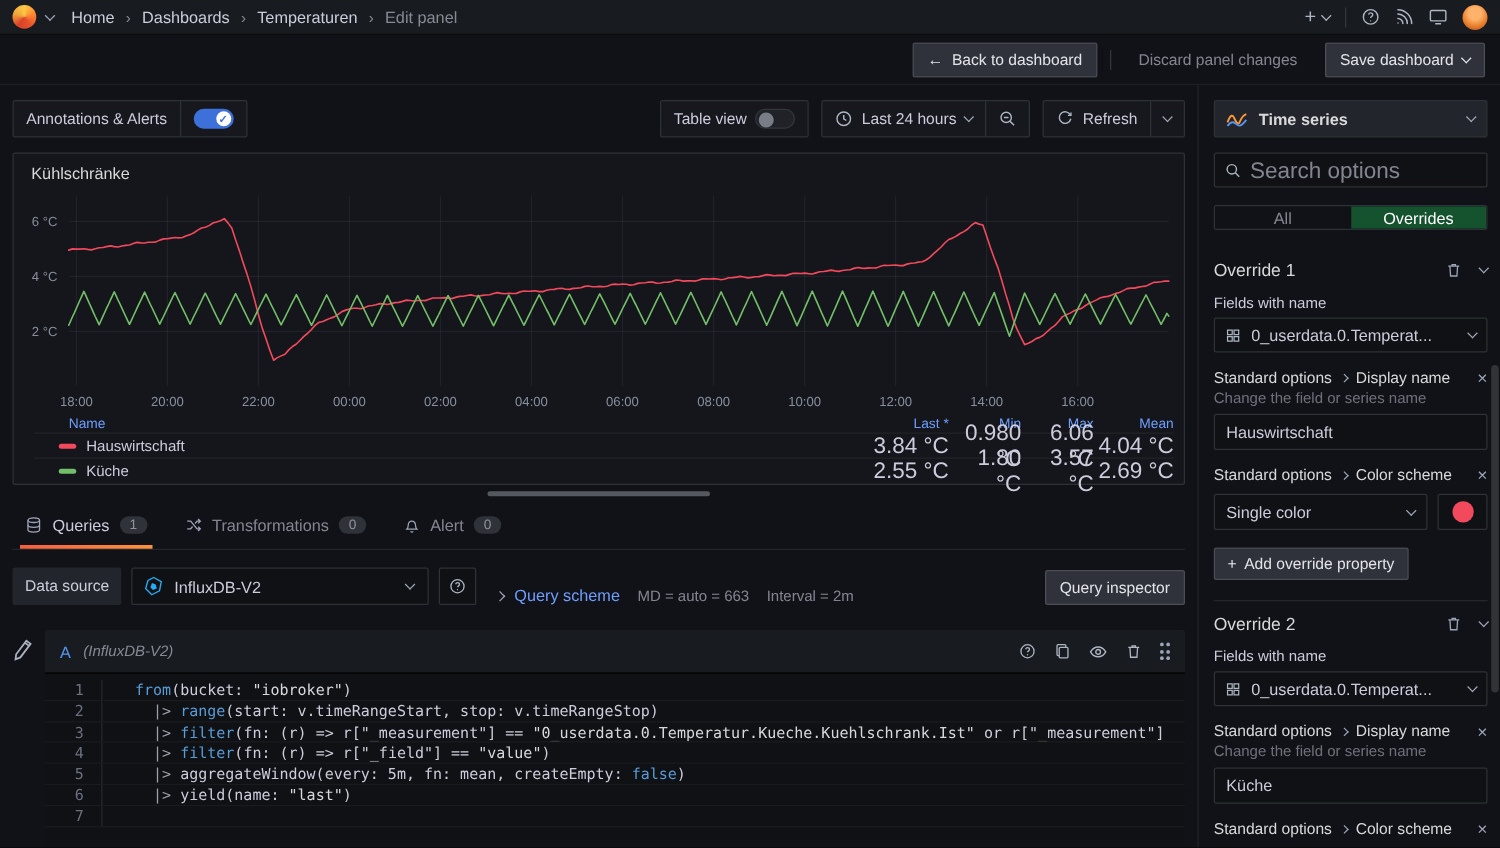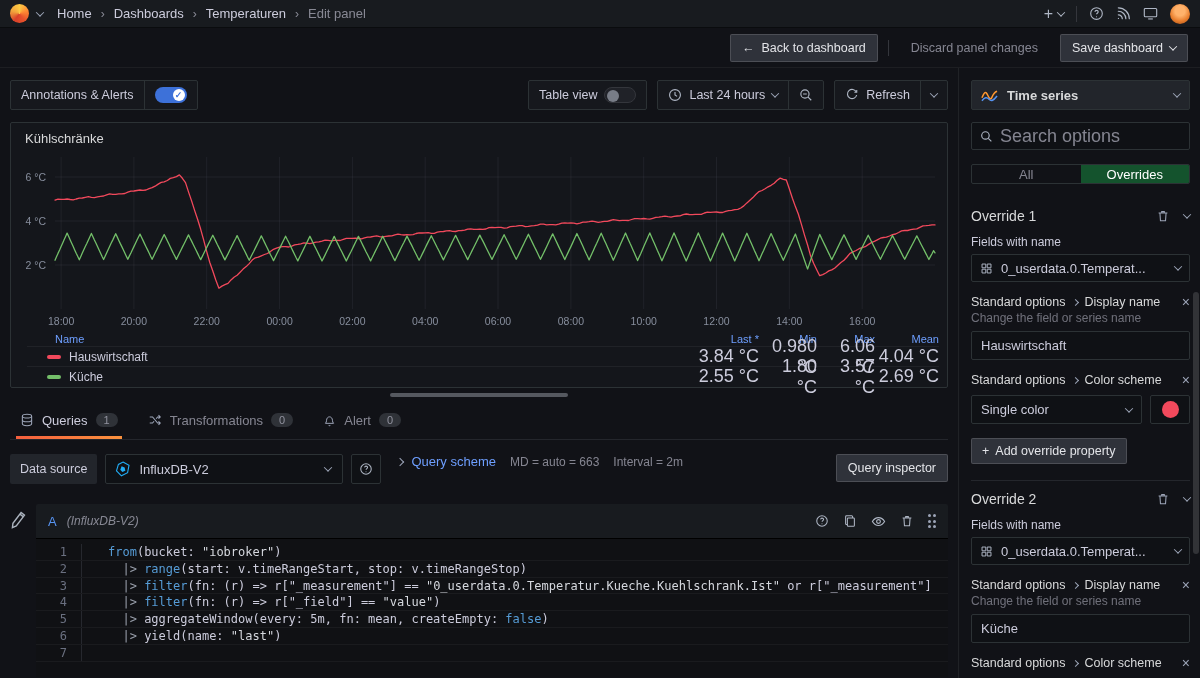--- a/index.html
+++ b/index.html
@@ -74,21 +74,21 @@
   .rhandle-row{height:14px;display:flex;align-items:center;justify-content:center}
   .rhandle{width:178px;height:4px;border-radius:2px;background:#55585f}
   .tabs{display:flex;align-items:flex-end;height:38px;border-bottom:1px solid var(--border2);gap:22px;padding:0 6px}
   .tab{position:relative;display:flex;align-items:center;gap:8px;height:38px;padding:0 4px;font-size:13px;color:var(--text);cursor:pointer}
   .tab .ticon{color:var(--muted2);display:inline-flex}
   .tab .badge{background:#2f3238;border-radius:9px;padding:1px 8px;font-size:11px;color:var(--muted)}
   .tab.active::after{content:"";position:absolute;left:0;right:0;bottom:0;height:3px;background:linear-gradient(90deg,#f55f3e,#fb923e)}
   .tab.dim{color:var(--muted)}
 
   
-  .ds-row{margin-top:14px;display:flex;align-items:flex-start;gap:8px}
+  .ds-row{margin-top:14px;display:flex;align-items:flex-end;gap:8px}
   .ds-label{height:30px;display:flex;align-items:center;padding:0 10px;background:var(--bg3);border-radius:2px;font-size:12.5px}
   .select{height:30px;display:flex;align-items:center;gap:8px;padding:0 9px;background:#0f1115;border:1px solid var(--border);border-radius:2px}
   .ds-select{width:238px}
   .select .val{flex:1;font-size:13px;color:var(--text);overflow:hidden;text-overflow:ellipsis;white-space:nowrap}
   .select .chev{color:var(--muted2);flex:none;margin-right:2px}
   .iconbox{width:30px;height:30px;display:flex;align-items:center;justify-content:center;background:#0f1115;border:1px solid var(--border);border-radius:2px;color:var(--muted2)}
   .qo{display:flex;align-items:center;gap:14px;margin-left:8px}
   .qo .lbl{color:var(--blue);font-size:13px;display:flex;align-items:center;gap:8px}
   .qo .meta{color:var(--muted);font-size:12px}
   .qi{margin-left:auto}

